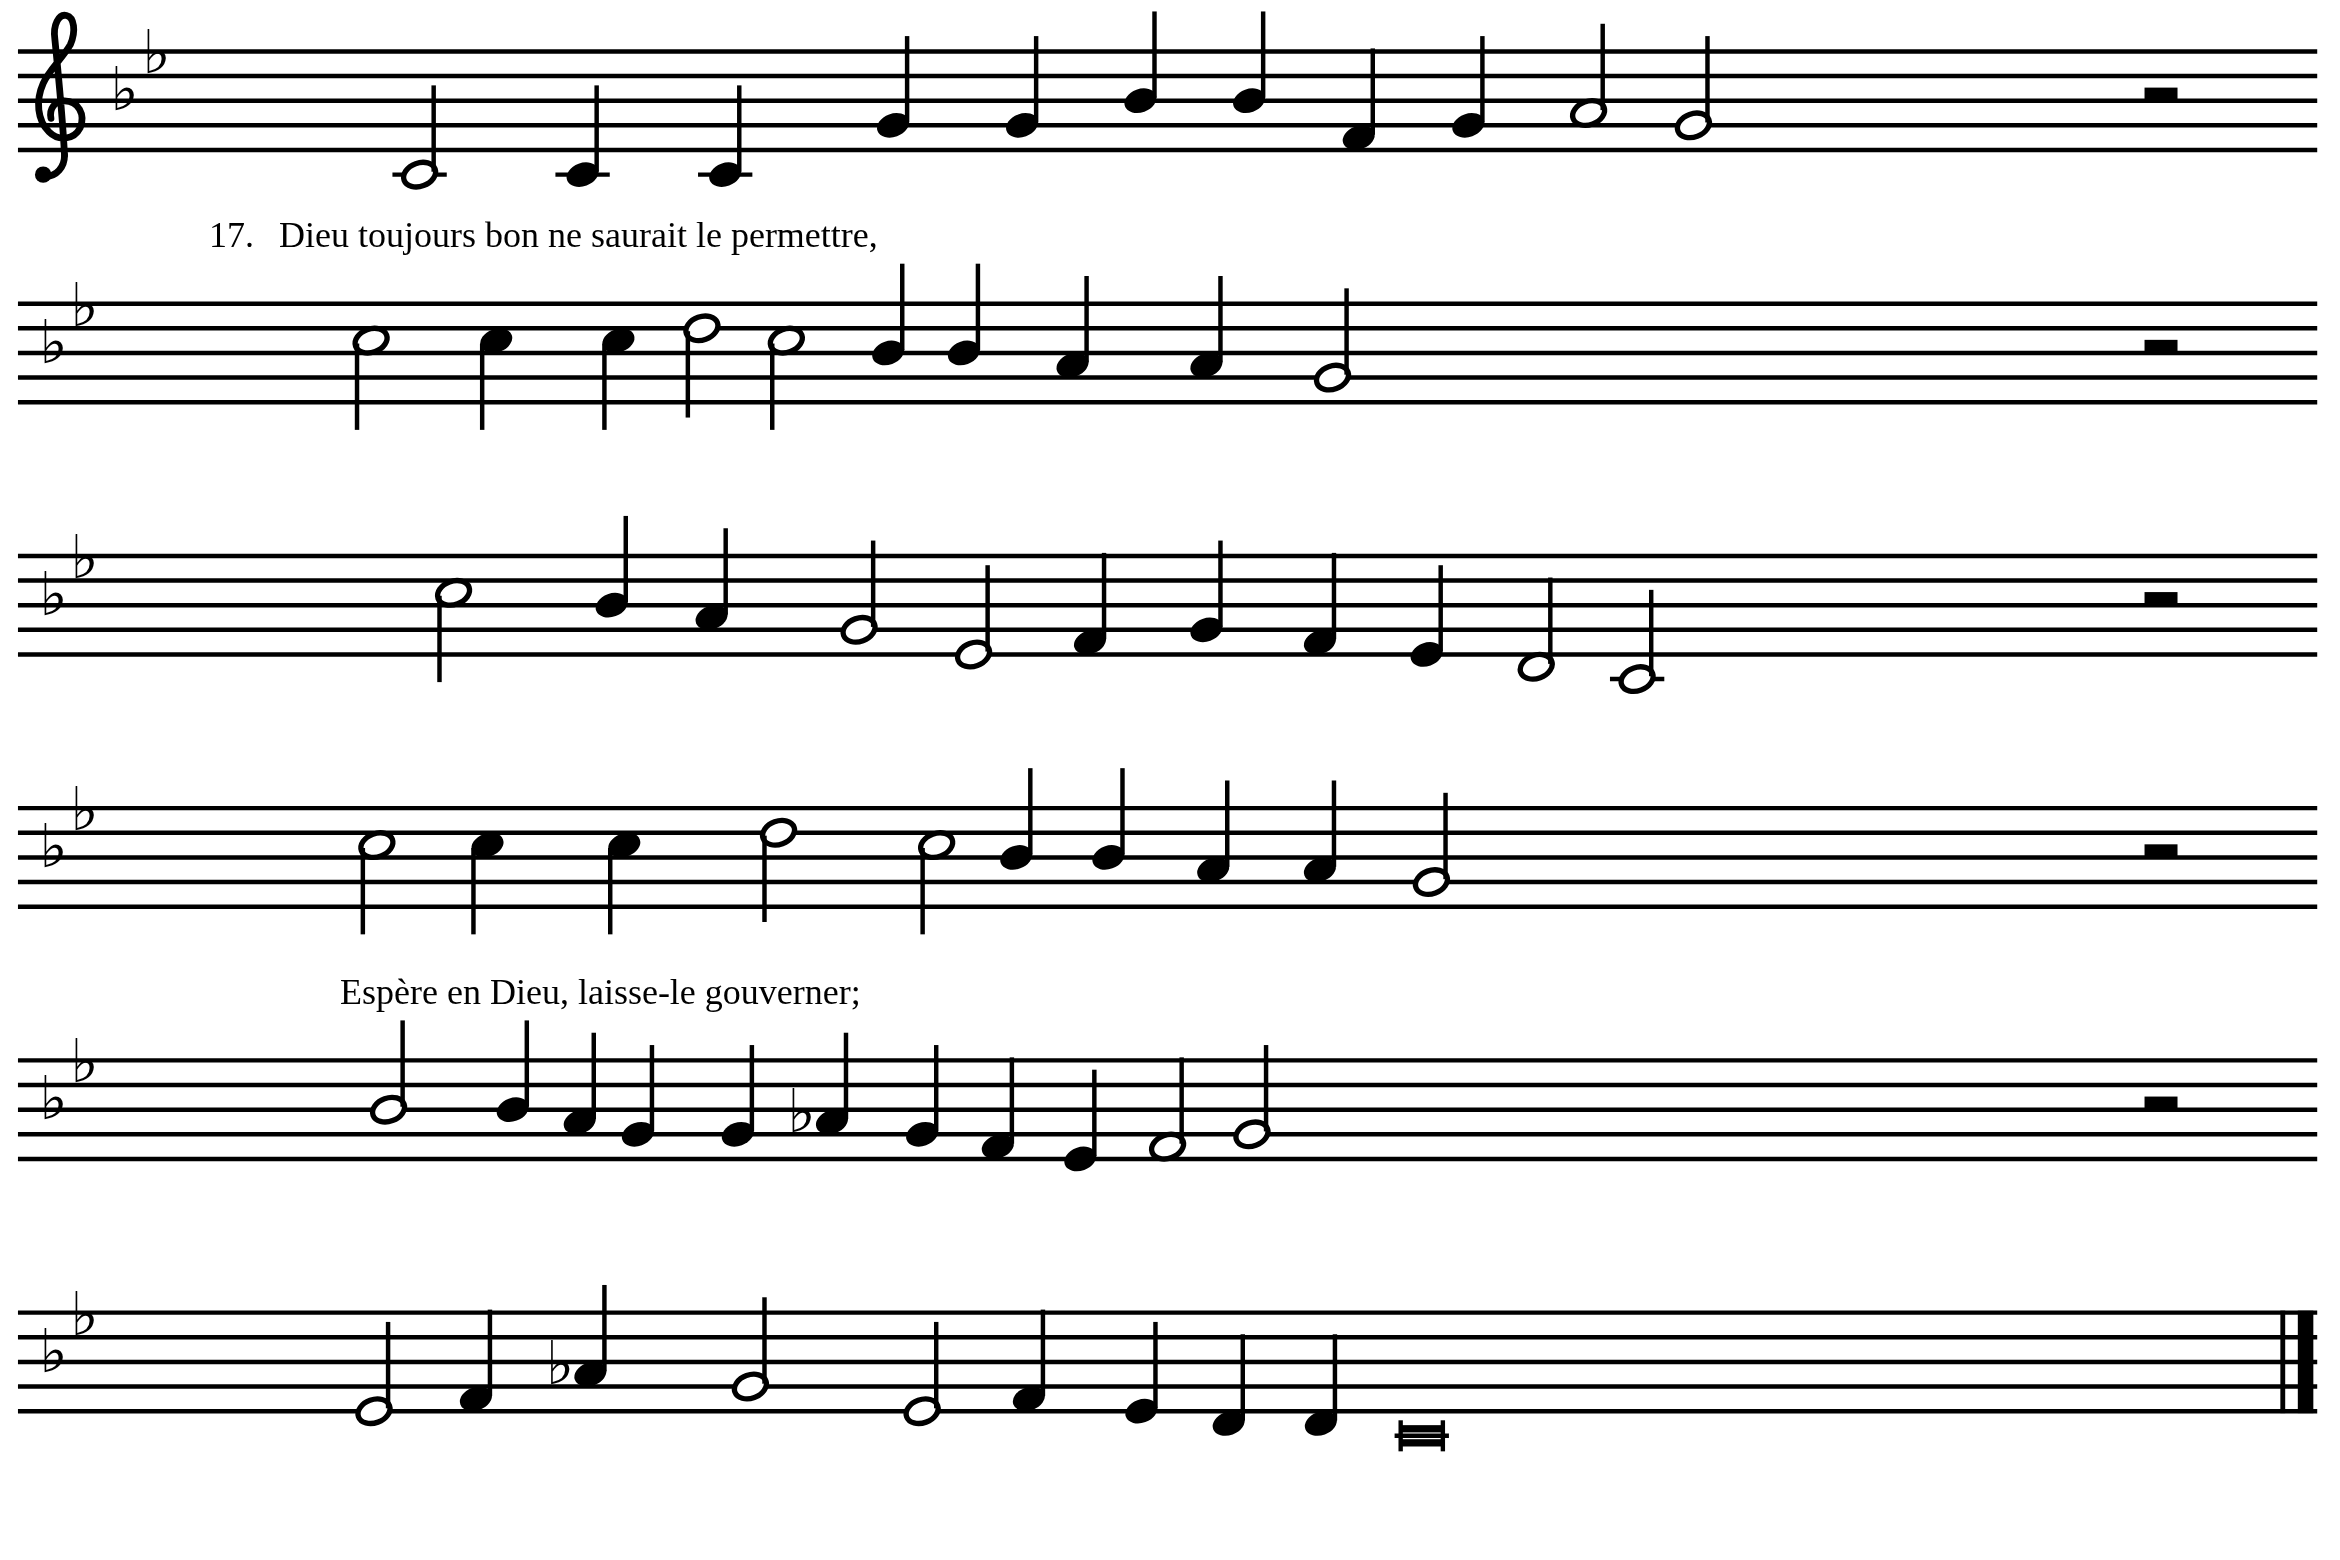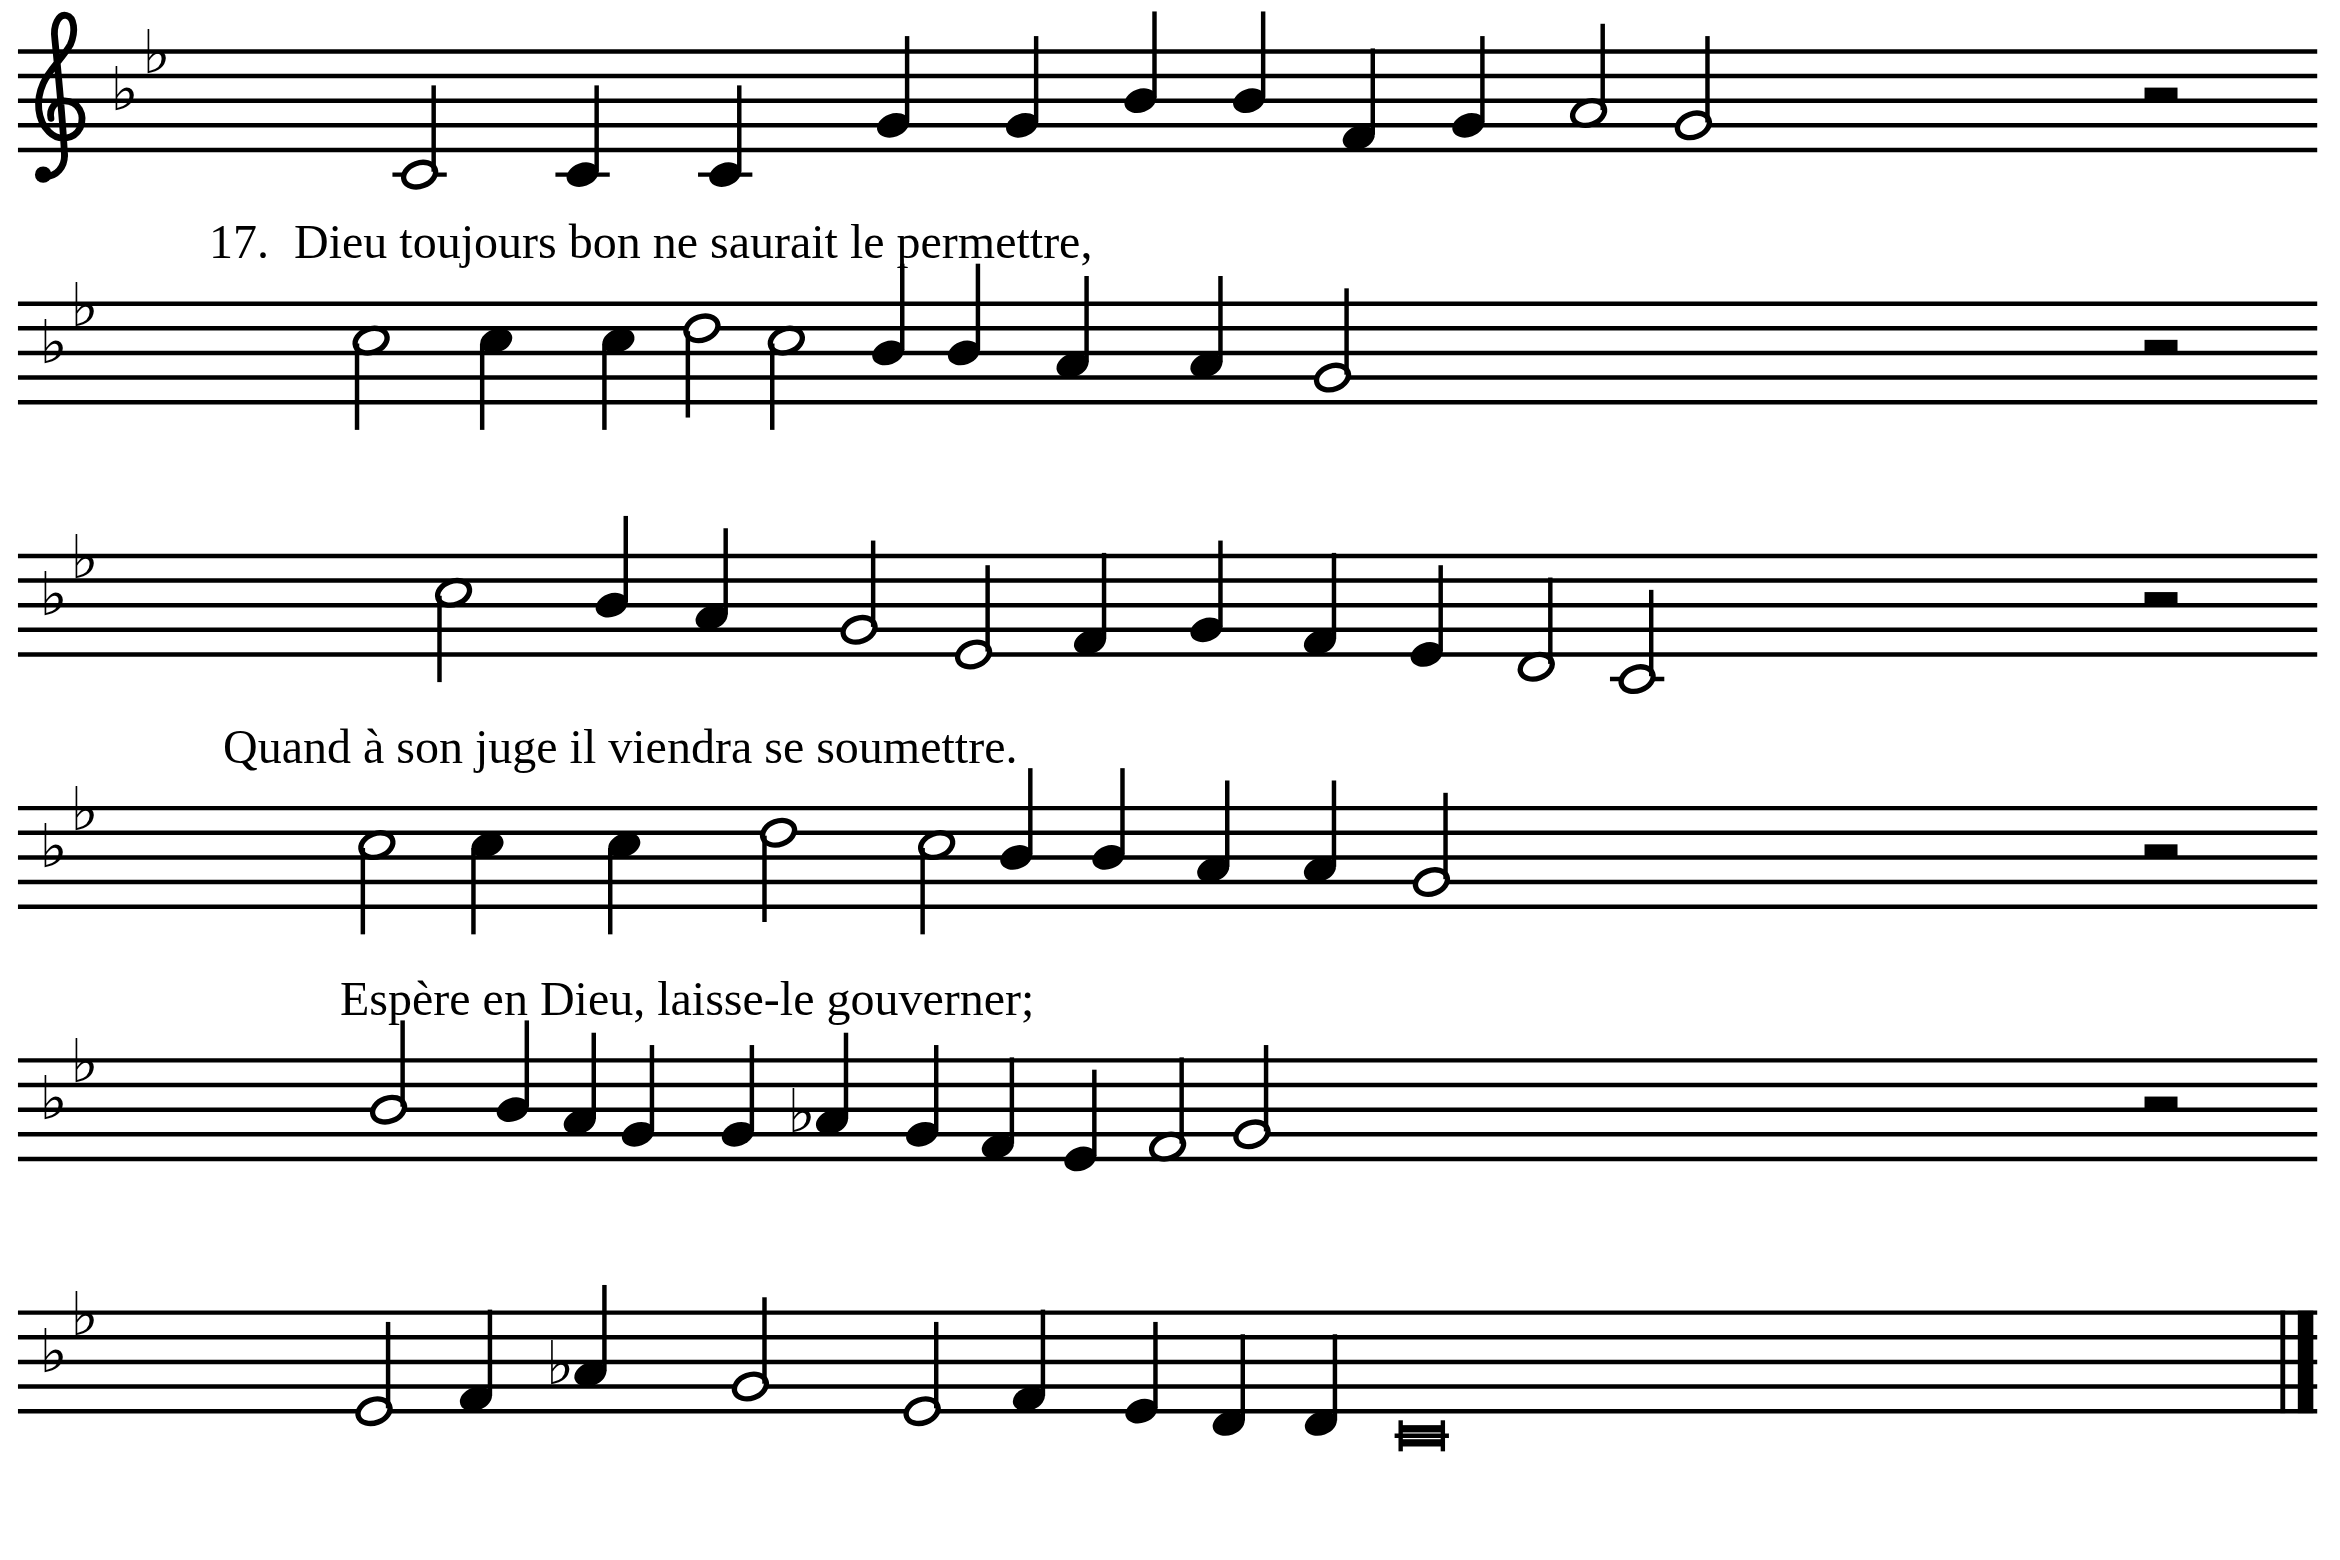--- a/index.html
+++ b/index.html
@@ -1,19 +1,19 @@
 <!DOCTYPE html>
 <html><head>
 <meta charset="utf-8">
 <style>
   html,body{margin:0;padding:0;background:#fff;}
   .page{position:relative;width:2341px;height:1560px;background:#fff;overflow:hidden;
         font-family:"Liberation Serif","DejaVu Serif",serif;}
   #score{position:absolute;left:0;top:0;}
-  .lyric{position:absolute;font-size:48px;color:#000;white-space:nowrap;letter-spacing:0px;}
+  .lyric{position:absolute;font-size:36px;color:#000;white-space:nowrap;letter-spacing:0px;}
   .lyric .num{margin-right:25px;}
 </style>
 </head>
 <body>
 
 <div class="page">
   <svg id="score" width="2341" height="1560" viewBox="0 0 2412 1608" xmlns="http://www.w3.org/2000/svg">
       <g>
         <line x1="18" x2="2388" y1="53" y2="53" stroke="#000000" stroke-width="4.6"></line>
         <line x1="18" x2="2388" y1="78.4" y2="78.4" stroke="#000000" stroke-width="4.6"></line>
@@ -337,16 +337,15 @@
           <rect x="1484.5" y="1464" width="4.5" height="32" fill="#000000"></rect>
           <rect x="1443" y="1469" width="44" height="7.5" fill="#000000"></rect>
           <rect x="1443" y="1483.5" width="44" height="7.5" fill="#000000"></rect>
         </g>
         <rect x="2350" y="1351" width="5" height="105.6" fill="#000000"></rect>
         <rect x="2368" y="1351" width="16" height="105.6" fill="#000000"></rect>
       </g>
     </svg>
 
   <div class="lyric" style="left: 209px; top: 214px;"><span class="num">17.</span><span>Dieu toujours bon ne saurait le permettre,</span></div>
-  <div class="lyric" style="left: 223px; top: 719px;"><span>Quand à son juge il viendra se soumettre.</span></div>
   <div class="lyric" style="left: 340px; top: 971px; text-align: center;"><span>Espère en Dieu, laisse-le gouverner;</span></div>
 </div>
 
 
 </body></html>

